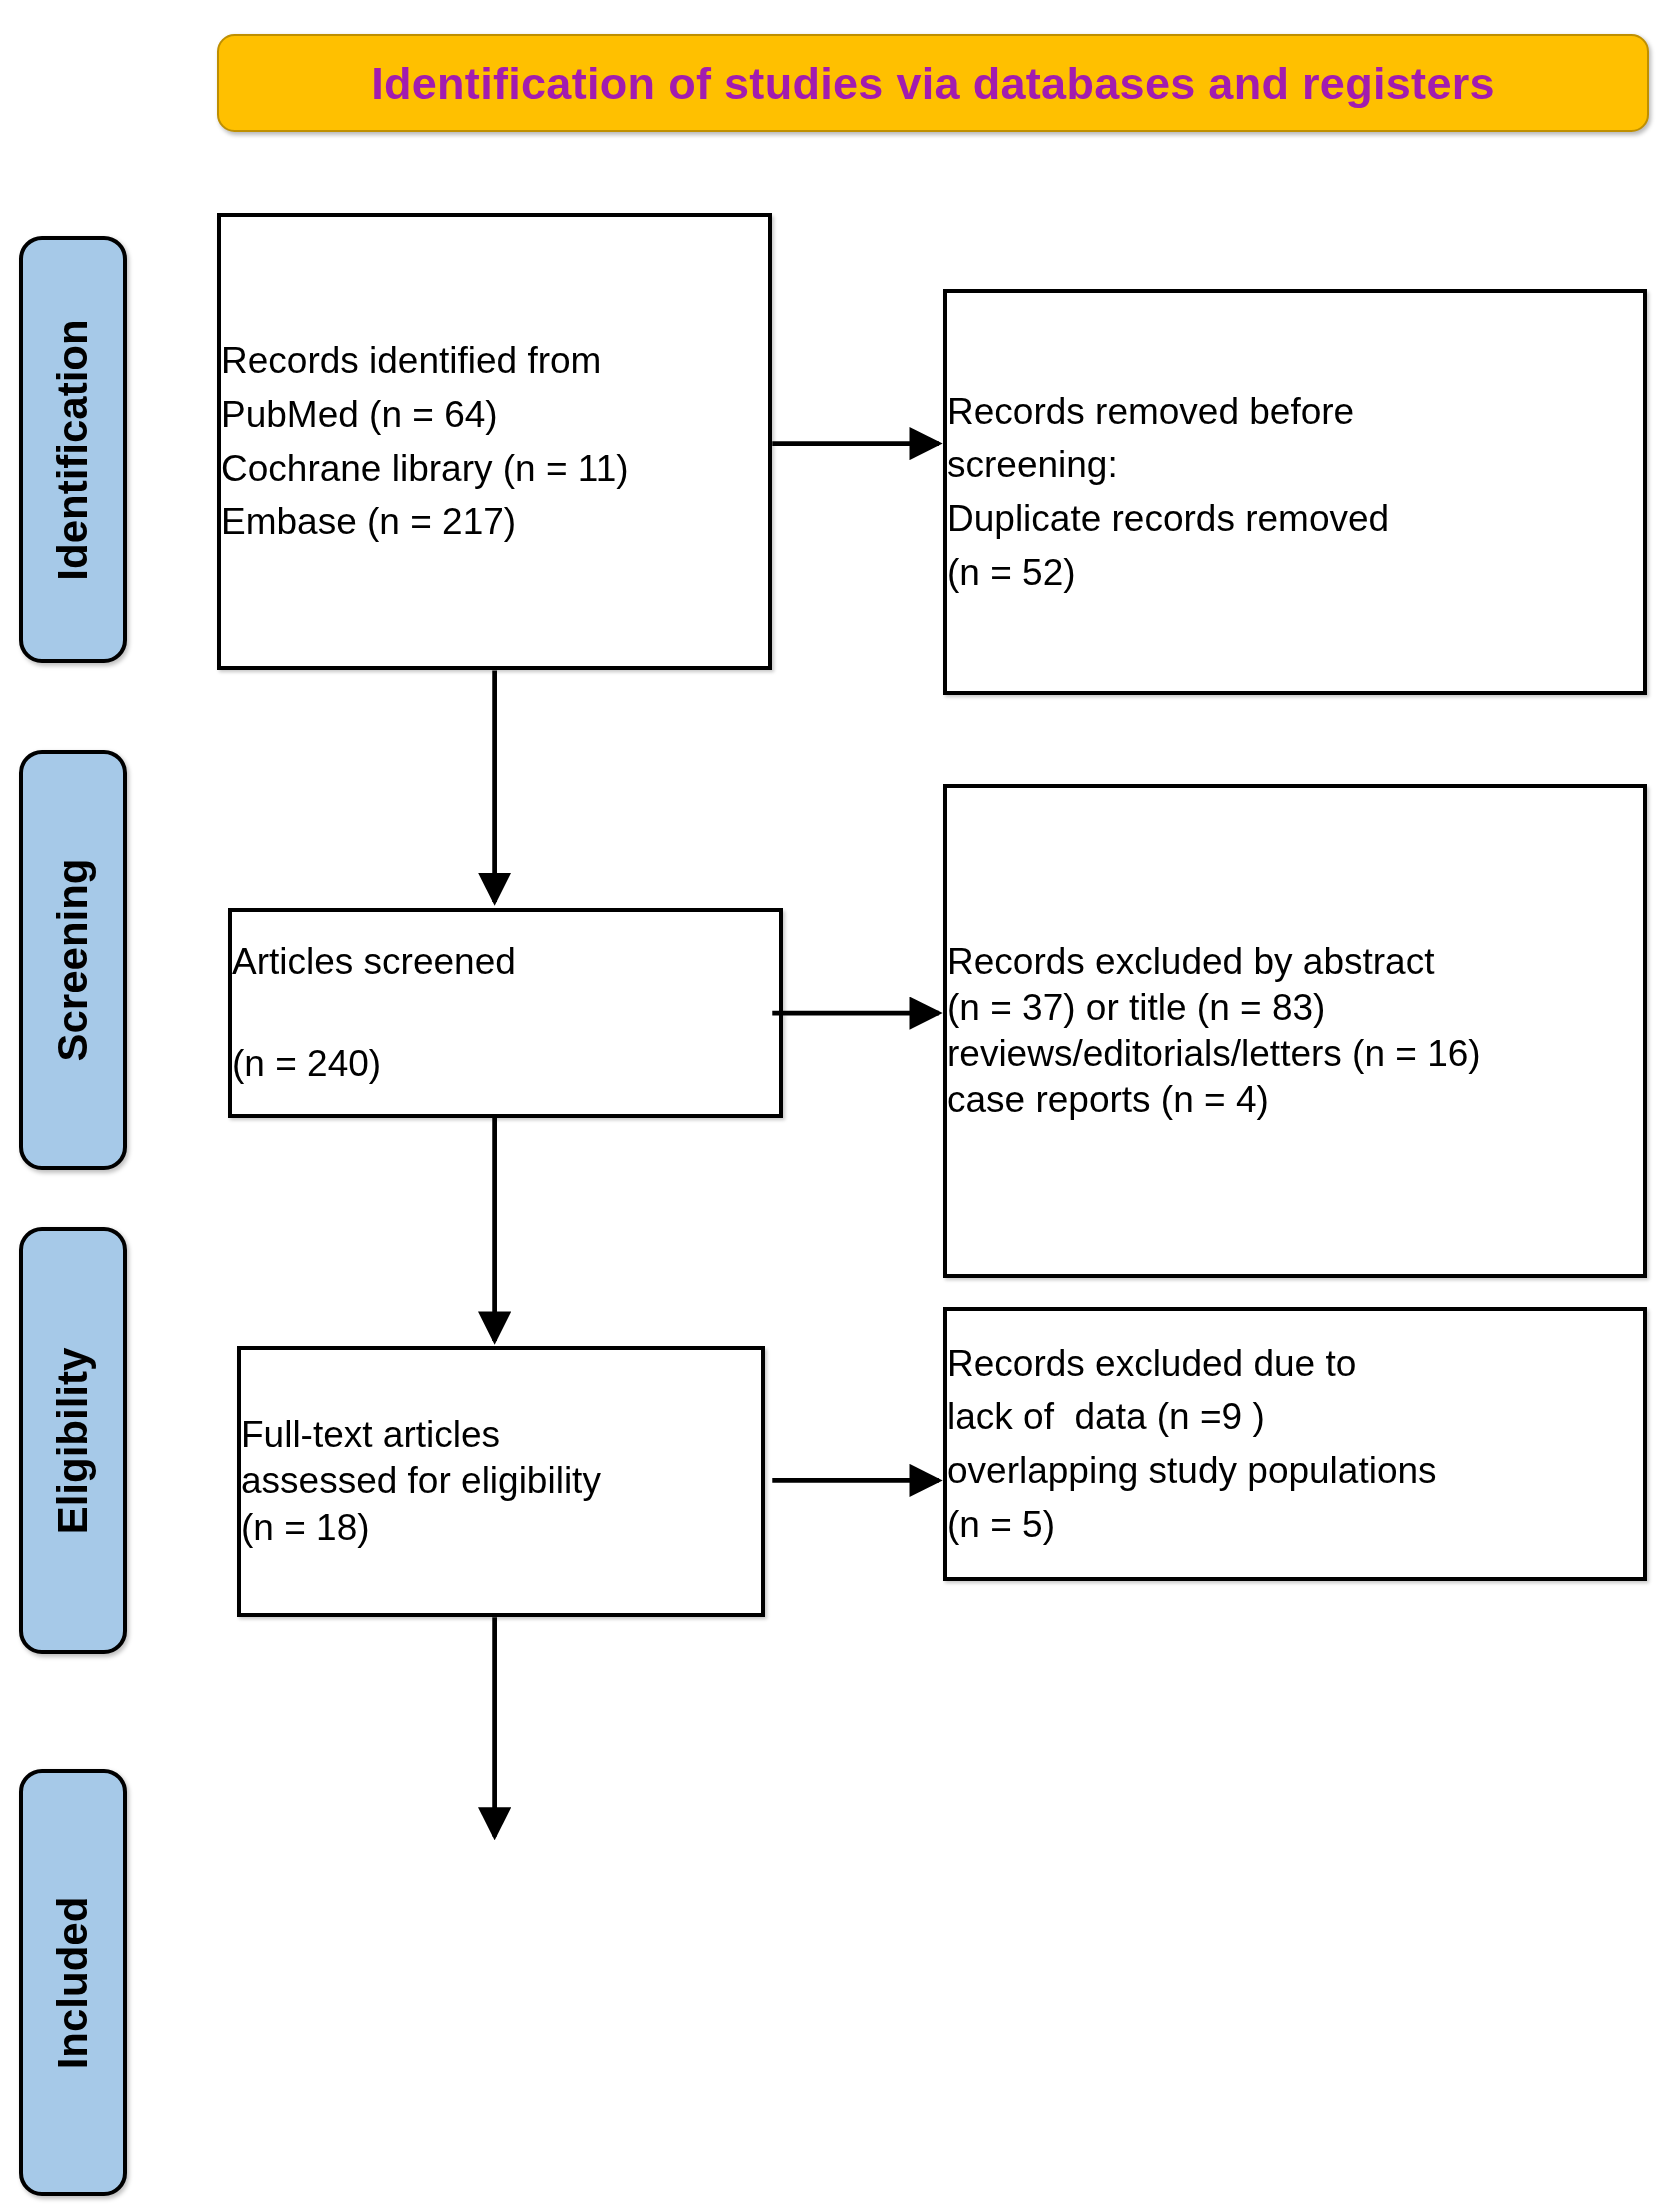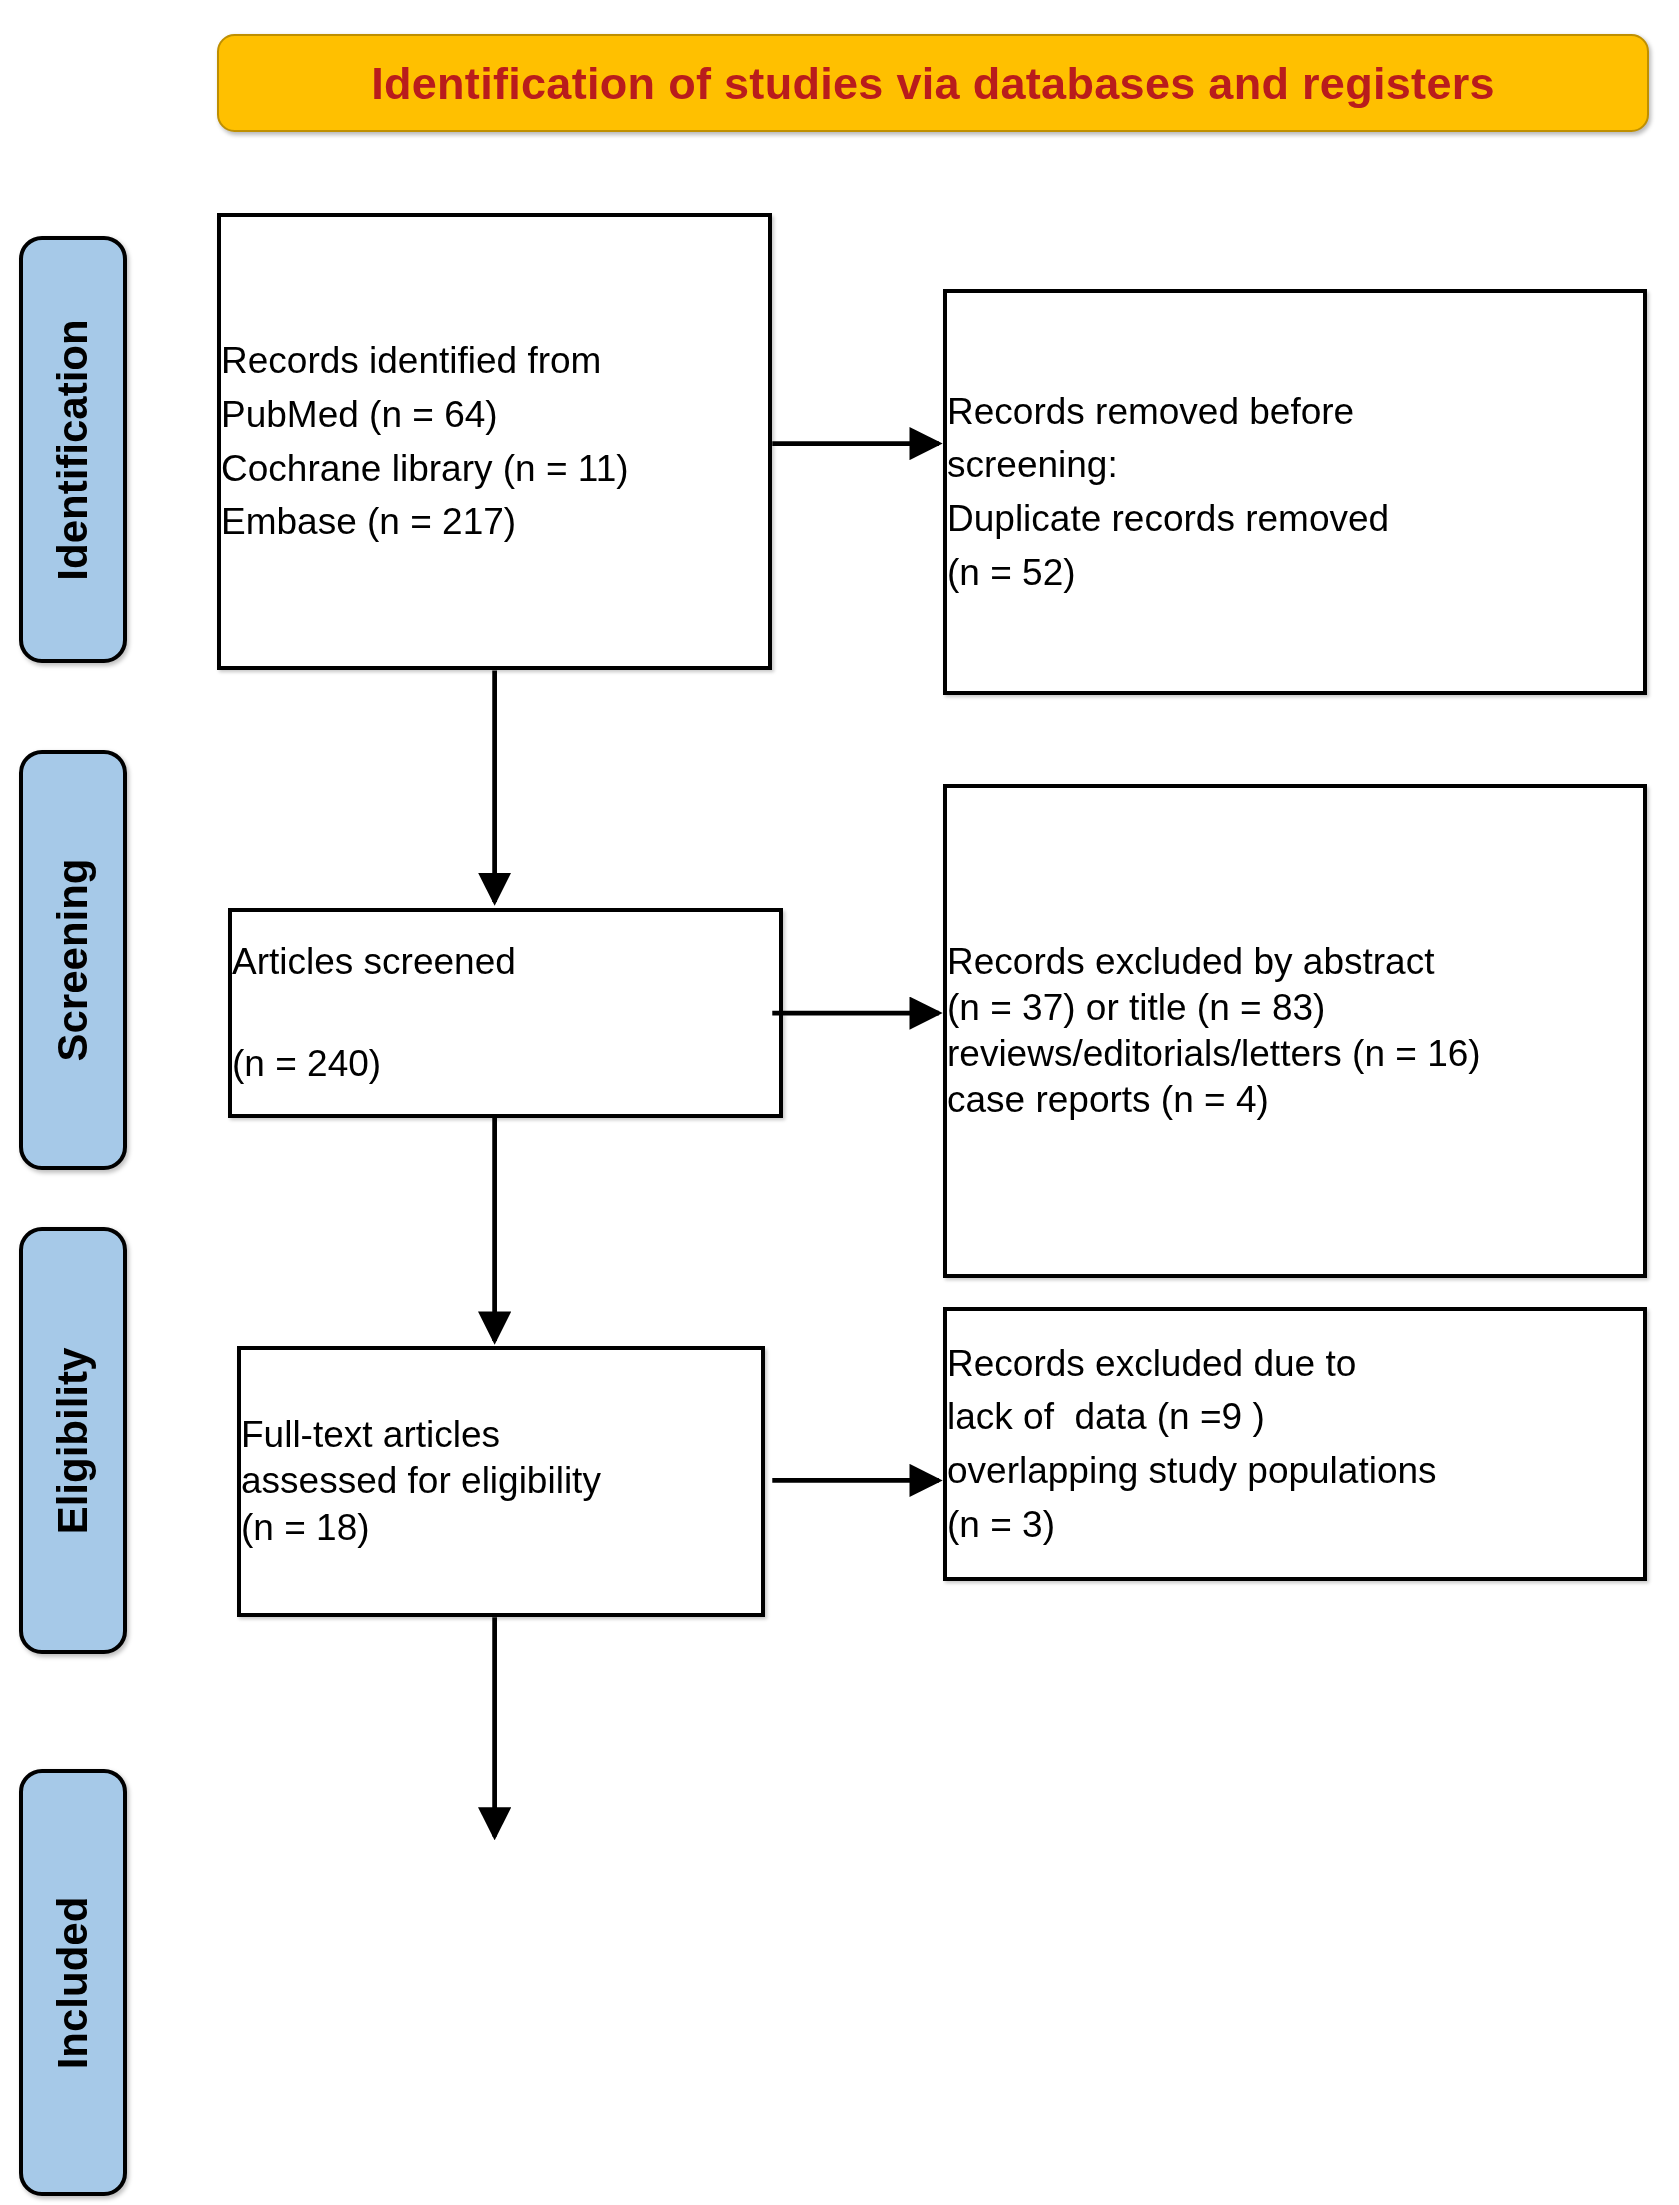--- a/index.html
+++ b/index.html
@@ -31,21 +31,21 @@
     border-radius: 17.6px;
     box-sizing: border-box;
     display: flex;
     align-items: center;
     justify-content: center;
     box-shadow: 2px 2.7px 4.1px rgba(0,0,0,0.28);
   }
   .title-banner .title-text {
     font-size: 45px;
     font-weight: bold;
-    color: #b91c1c;
+    color: #a21caf;
     letter-spacing: 0.3px;
     white-space: nowrap;
     line-height: 1;
   }
 
   
   .stage-tab {
     position: absolute;
     left: 19px;
     width: 108px;
@@ -178,21 +178,21 @@
   <div id="box-fulltext" class="flow-box tight">
     <span class="line">Full-text articles</span>
     <span class="line">assessed for eligibility</span>
     <span class="line">(n = 18)</span>
   </div>
 
   <div id="box-excluded-data" class="flow-box">
     <span class="line">Records excluded due to</span>
     <span class="line">lack of  data (n =9 )</span>
     <span class="line">overlapping study populations</span>
-    <span class="line">(n = 3)</span>
+    <span class="line">(n = 5)</span>
   </div>
 
 
   <svg id="connectors" viewBox="0 0 2480 3256">
     <defs>
       <marker id="arrowhead" markerWidth="7" markerHeight="7" refX="6.2" refY="3.5" orient="auto" markerUnits="strokeWidth">
         <path d="M0,0 L7,3.5 L0,7 z" fill="#000000"></path>
       </marker>
     </defs>
 

